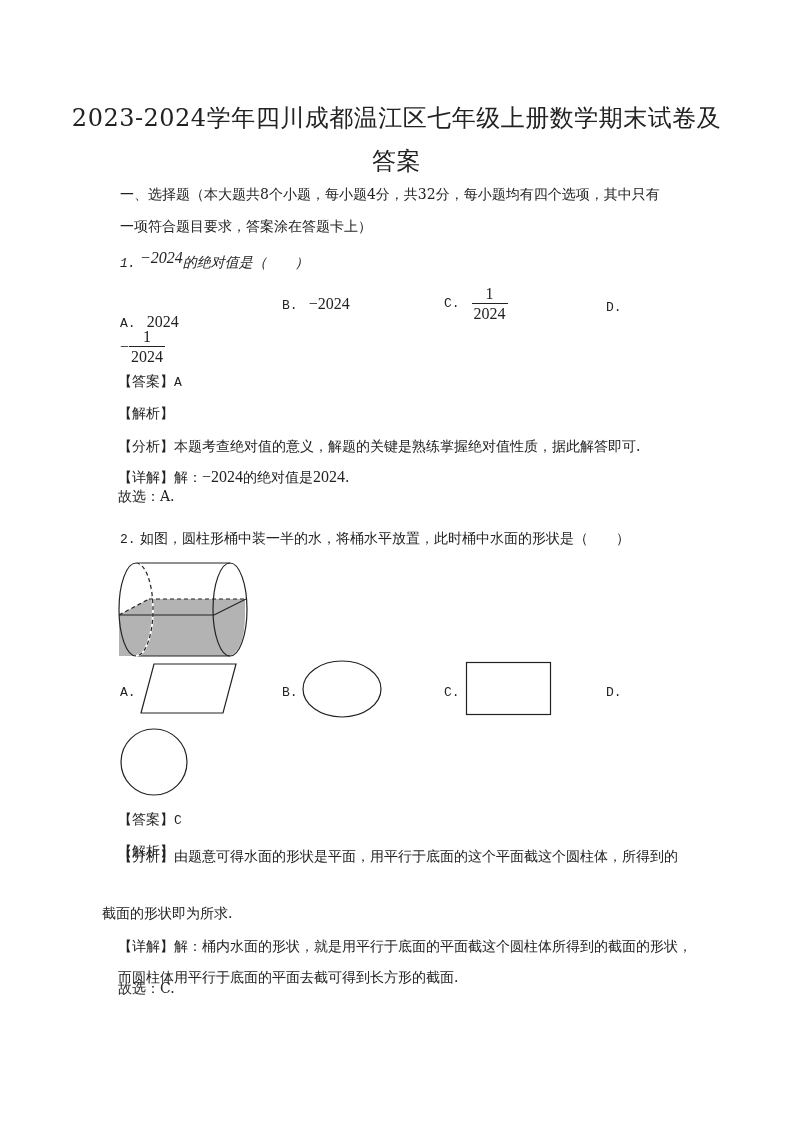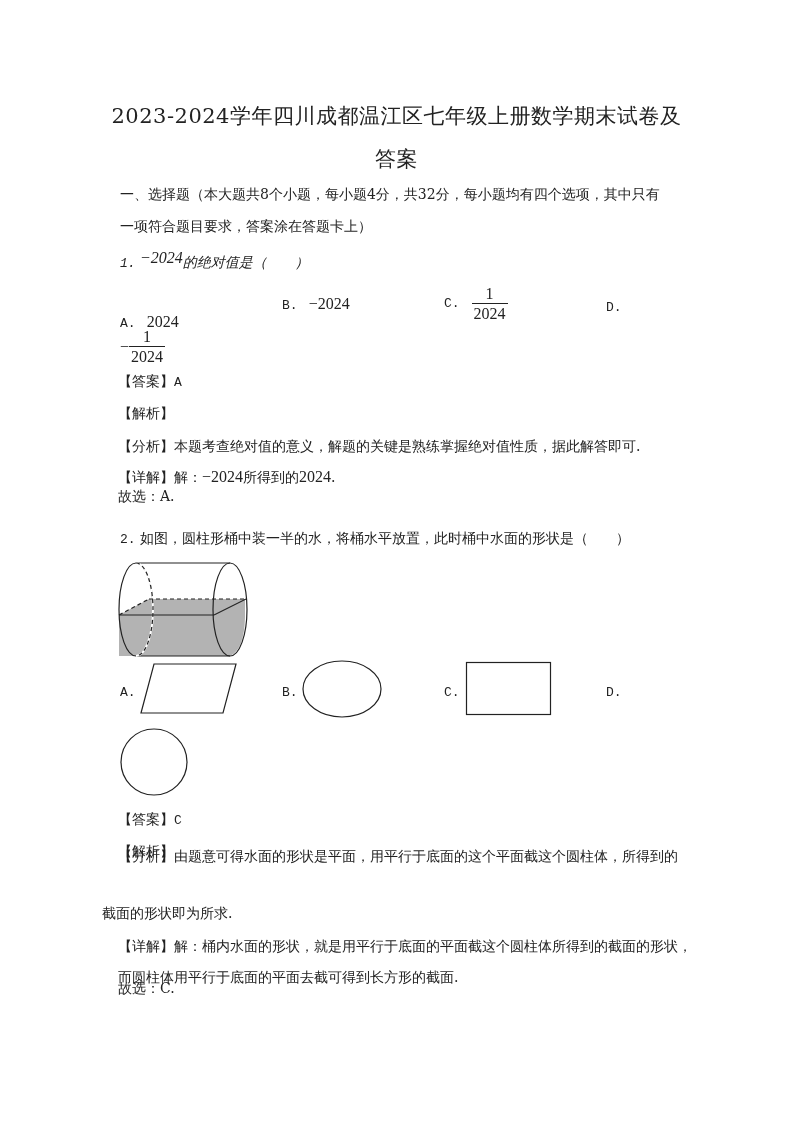--- a/index.html
+++ b/index.html
@@ -1,19 +1,19 @@
 <!DOCTYPE html>
 <html><head>
 <meta charset="utf-8">
 <style>
   html, body { margin:0; padding:0; background:#ffffff; }
   body { width:793px; height:1122px; position:relative; overflow:hidden;
          font-family:"DejaVu Serif","Liberation Serif",serif; color:#222; }
   .abs { position:absolute; }
-  .title { left:0; width:793px; text-align:center; font-size:21px; letter-spacing:0.5px; }
+  .title { left:0; width:793px; text-align:center; font-size:24px; letter-spacing:0.5px; }
   .t { font-size:14px; white-space:nowrap; }
   .num { font-family:"Liberation Serif",serif; font-size:16px; }
   .opt { font-size:13px; font-family:"Liberation Mono",monospace; }
   .frac { display:inline-flex; flex-direction:column; align-items:center; font-family:"Liberation Serif",serif; font-size:16px; line-height:19px; }
   .frac .n { padding:0 2px; }
   .frac .d { border-top:1px solid #222; padding:0 2px; }
 </style>
 </head>
 <body>
 
@@ -55,21 +55,21 @@
 </div>
 
 <div class="abs t" style="left:118px; top:373px;">
   <span>【答案】</span><span class="opt">A</span>
 </div>
 <div class="abs t" style="left:118px; top:405px;">【解析】</div>
 <div class="abs t" style="left:118px; top:438px;">
   <span>【分析】</span><span>本题考查绝对值的意义，解题的关键是熟练掌握绝对值性质，据此解答即可.</span>
 </div>
 <div class="abs t" style="left:118px; top:468px;">
-  <span>【详解】</span><span>解：</span><span class="num">−2024</span><span>所得到的</span><span class="num">2024</span><span>.</span>
+  <span>【详解】</span><span>解：</span><span class="num">−2024</span><span>的绝对值是</span><span class="num">2024</span><span>.</span>
 </div>
 <div class="abs t" style="left:118px; top:488px;">故选：A.</div>
 
 <div class="abs t" style="left:120px; top:530px;">
   <span class="opt">2.</span>
   <span>如图，圆柱形桶中装一半的水，将桶水平放置，此时桶中水面的形状是（　　）</span>
 </div>
 
 <svg class="abs" style="left:116px; top:560px;" width="136" height="100" viewBox="0 0 136 100">
   <path d="M3 55 L98 55 L129 39 L33 39 Z" fill="#b3b3b3"></path>

